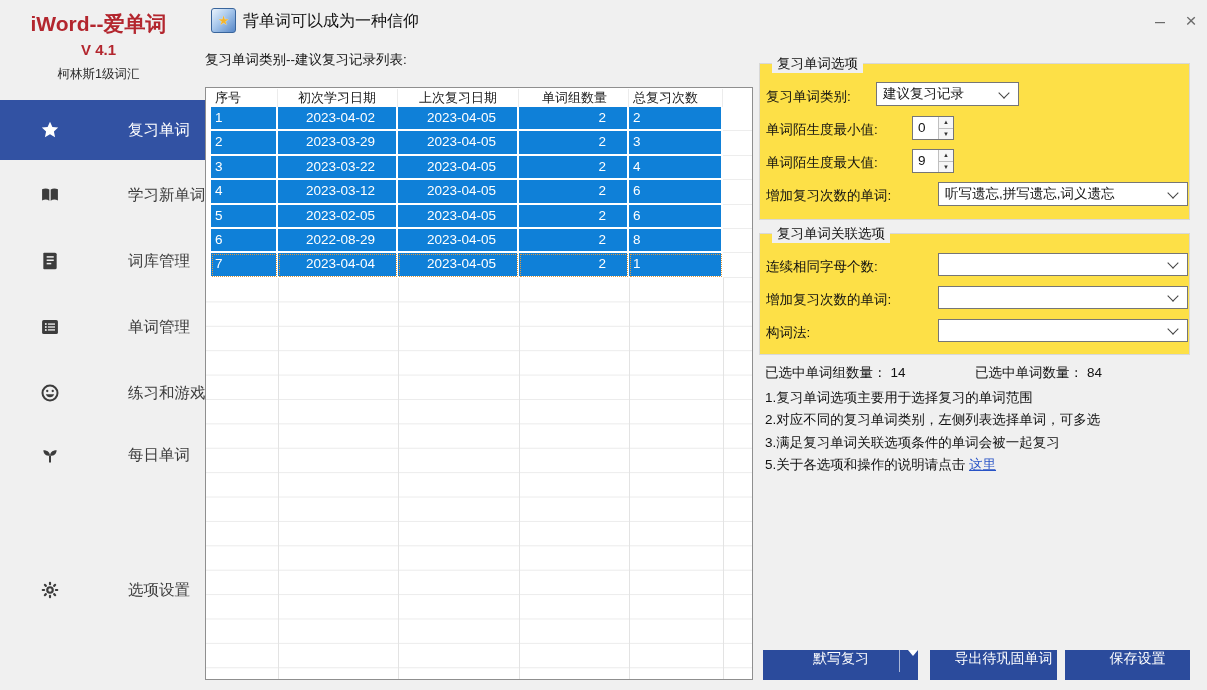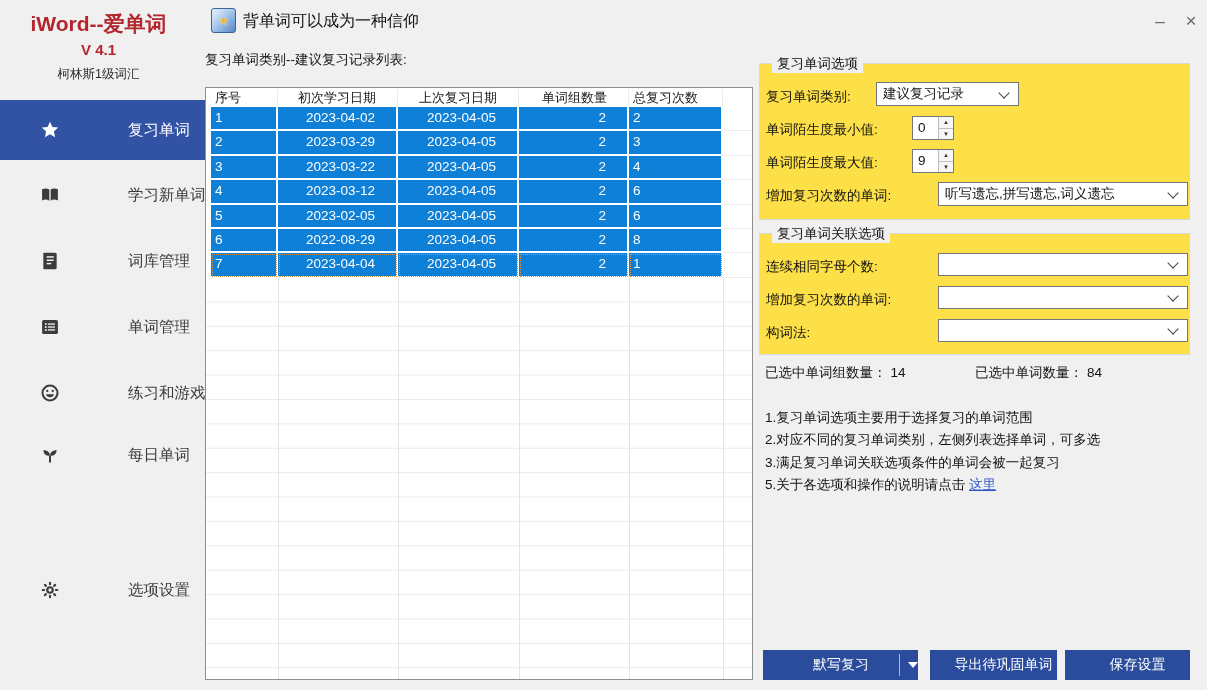--- a/index.html
+++ b/index.html
@@ -77,26 +77,26 @@
            border:1px solid #767676;display:flex;}
   .spinner .sval{flex:1;font-size:13.5px;color:#111;padding-left:5px;line-height:22px;}
   .spinbtns{width:14px;border-left:1px solid #bfbfbf;display:flex;flex-direction:column;}
   .spinbtns span{flex:1;display:flex;align-items:center;justify-content:center;font-size:6px;
            color:#333;cursor:pointer;background:#f6f6f6;}
   .spinbtns span:first-child{border-bottom:1px solid #bfbfbf;}
 
   .stats{position:absolute;top:364px;font-size:13.5px;color:#111;white-space:nowrap;}
   #stat-groups{left:765px;} #stat-words{left:975px;}
   .stats b{font-weight:normal;margin-left:4px;}
-  .instructions{position:absolute;left:765px;top:407px;font-size:13.5px;color:#111;
+  .instructions{position:absolute;left:765px;top:387px;font-size:13.5px;color:#111;
                 line-height:22.4px;white-space:nowrap;}
   .instructions a{color:#2853c6;text-decoration:underline;cursor:pointer;}
 
   .action-btn{position:absolute;top:650px;height:30px;background:#2b4b9c;color:#fff;
-              font-size:14px;display:flex;align-items:center;justify-content:center;
+              font-size:14px;display:flex;justify-content:center;
               cursor:pointer;box-sizing:border-box;padding-left:20px;}
   #btn-review{left:763px;width:155px;justify-content:flex-start;}
   #btn-review .btxt{width:126px;text-align:center;}
   #btn-review .vsep{width:1px;height:22px;background:rgba(255,255,255,.6);}
   #btn-review .caret{width:0;height:0;border-left:5px solid transparent;
               border-right:5px solid transparent;border-top:6px solid #fff;margin-left:8px;}
   #btn-export{left:930px;width:127px;}
   #btn-save{left:1065px;width:125px;}
 </style>
 </head>

